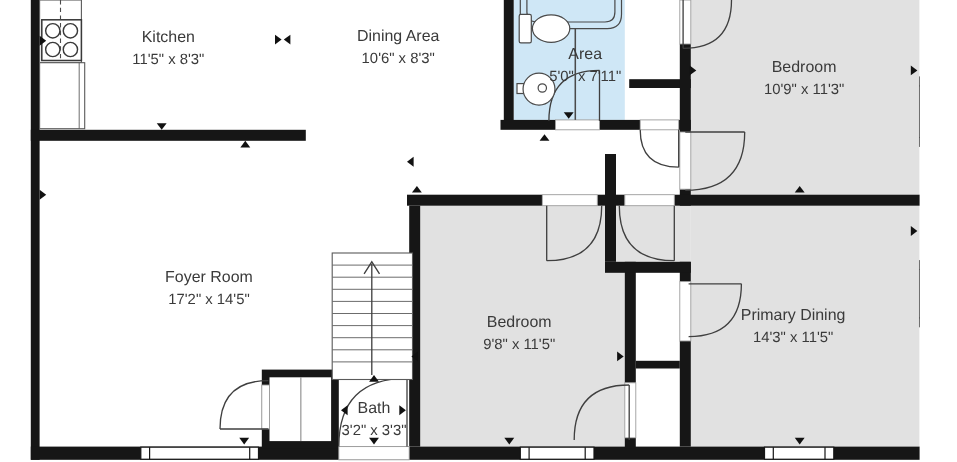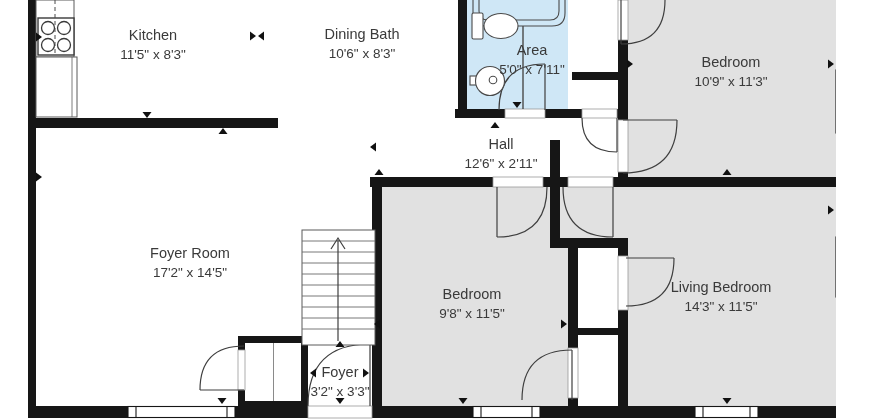--- a/index.html
+++ b/index.html
@@ -223,44 +223,40 @@
     <path d="M363,368.5 L363,377.5 L369,373 Z"></path>
     <path d="M250,31.5 L250,40.5 L256,36 Z"></path>
   </g>
 </svg>
 
   <div class="room-label" style="left:153px;top:44px">
     <div class="room-name">Kitchen</div>
     <div class="room-dims">11'5" x 8'3"</div>
   </div>
   <div class="room-label" style="left:362px;top:43px">
-    <div class="room-name">Dining Bath</div>
+    <div class="room-name">Dining Area</div>
     <div class="room-dims">10'6" x 8'3"</div>
   </div>
   <div class="room-label" style="left:532px;top:59px">
     <div class="room-name">Area</div>
     <div class="room-dims">5'0" x 7'11"</div>
   </div>
   <div class="room-label" style="left:731px;top:71px">
     <div class="room-name">Bedroom</div>
     <div class="room-dims">10'9" x 11'3"</div>
   </div>
-  <div class="room-label" style="left:501px;top:153px">
-    <div class="room-name">Hall</div>
-    <div class="room-dims">12'6" x 2'11"</div>
-  </div>
   <div class="room-label" style="left:190px;top:262px">
     <div class="room-name">Foyer Room</div>
     <div class="room-dims">17'2" x 14'5"</div>
   </div>
   <div class="room-label" style="left:472px;top:303px">
     <div class="room-name">Bedroom</div>
     <div class="room-dims">9'8" x 11'5"</div>
   </div>
   <div class="room-label" style="left:721px;top:296px">
-    <div class="room-name">Living Bedroom</div>
+    <div class="room-name">Primary Dining</div>
     <div class="room-dims">14'3" x 11'5"</div>
   </div>
   <div class="room-label" style="left:340px;top:381px">
-    <div class="room-name">Foyer</div>
+    <div class="room-name">Bath</div>
     <div class="room-dims">3'2" x 3'3"</div>
   </div>
 </div>
 
 </body></html>

